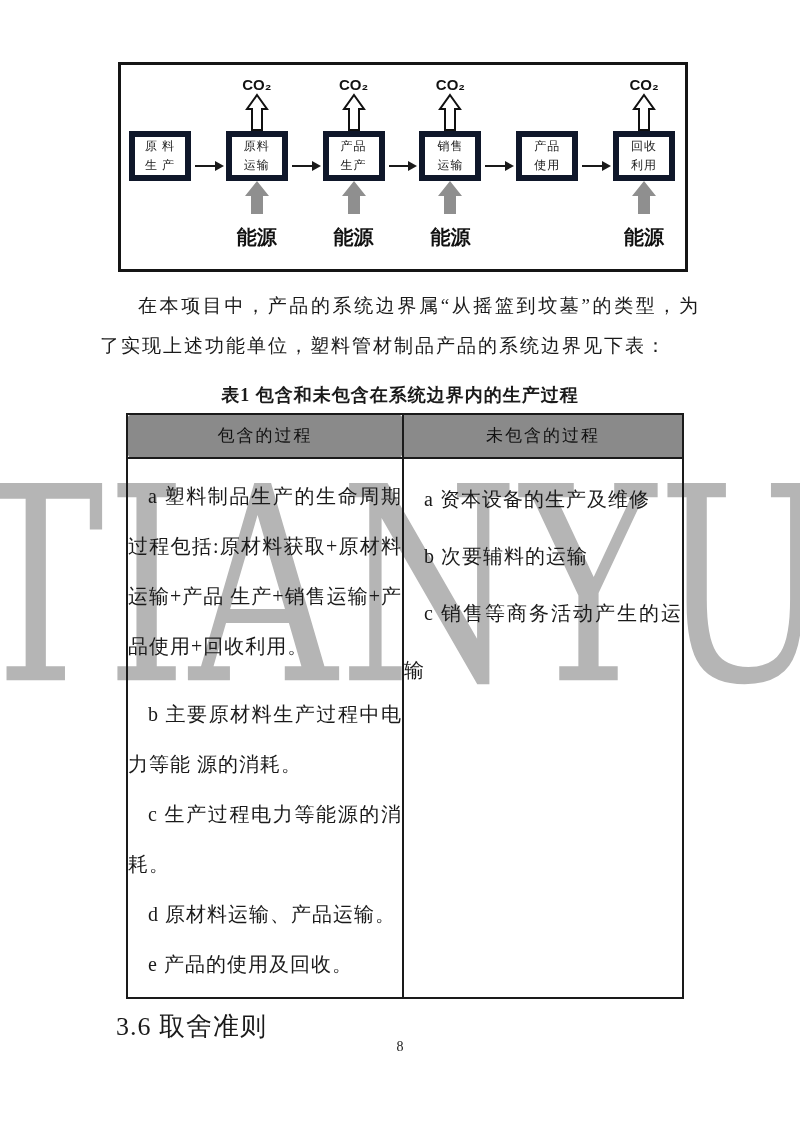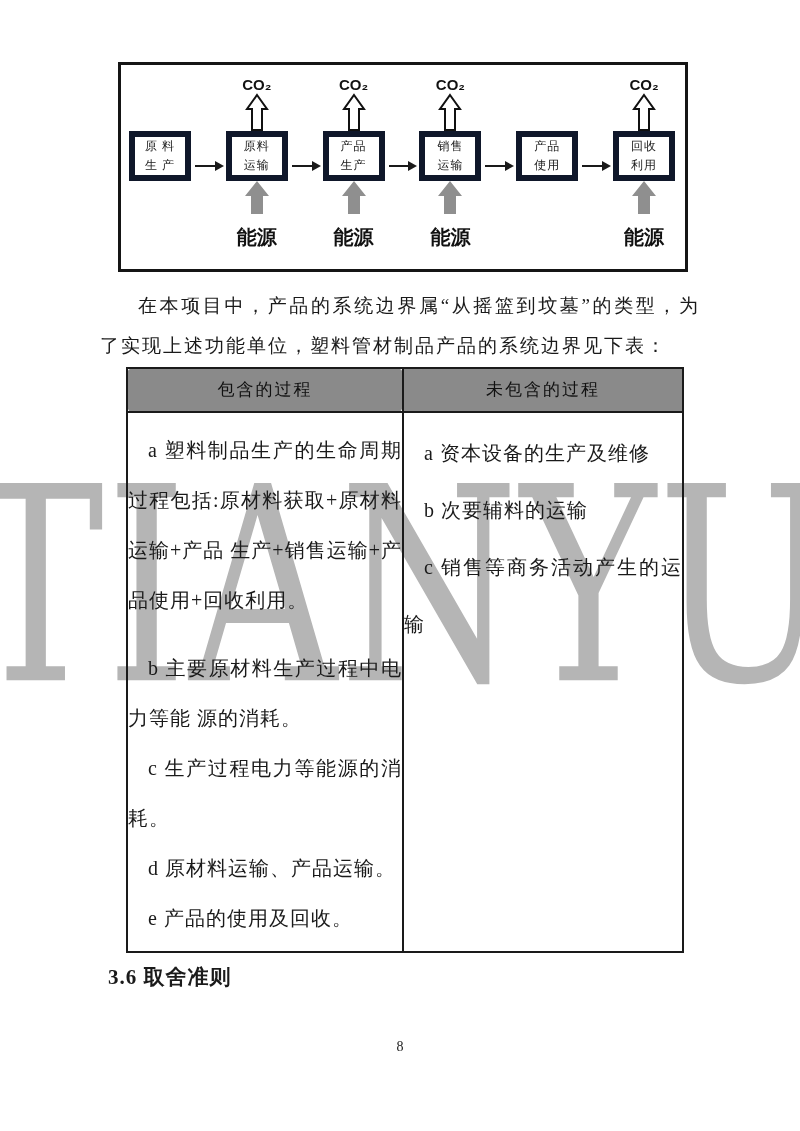--- a/index.html
+++ b/index.html
@@ -98,22 +98,22 @@
   table.boundary th.col-included{width:272px;border-radius:6px;}
   table.boundary td{
     vertical-align:top;background:transparent;
     padding:12px 0 8px;font-size:20px;letter-spacing:1px;
   }
   td p{margin:0;line-height:2.5;text-indent:1em;text-align:justify;}
   td.excluded-cell p{line-height:2.85;}
   td p.gap{margin-top:18px;}
   
   .section-heading{
-    font-size:21px;font-weight:700;letter-spacing:1px;
-    margin:10px 8px 0;
+    font-size:26px;font-weight:400;letter-spacing:1px;
+    margin:10px 16px 0;
   }
   .section-para{
     font-size:19px;line-height:2.15;letter-spacing:2.5px;
     text-indent:2em;text-align:justify;margin:30px 0 0;
   }
   .page-number{
     position:absolute;left:0;right:0;bottom:76px;
     text-align:center;font-size:14px;z-index:2;
   }
 </style>
@@ -230,20 +230,21 @@
           </svg>
           <span class="energy-label">能源</span>
         </div>
       </div>
 
     </div>
 
 
     <p class="body-para">在本项目中，产品的系统边界属“从摇篮到坟墓”的类型，为了实现上述功能单位，塑料管材制品产品的系统边界见下表：</p>
 
+    <div class="table-title">表1  包含和未包含在系统边界内的生产过程</div>
 
     <table class="boundary">
       <thead>
         <tr>
           <th class="col-included">包含的过程</th>
           <th class="col-excluded">未包含的过程</th>
         </tr>
       </thead>
       <tbody>
         <tr>

